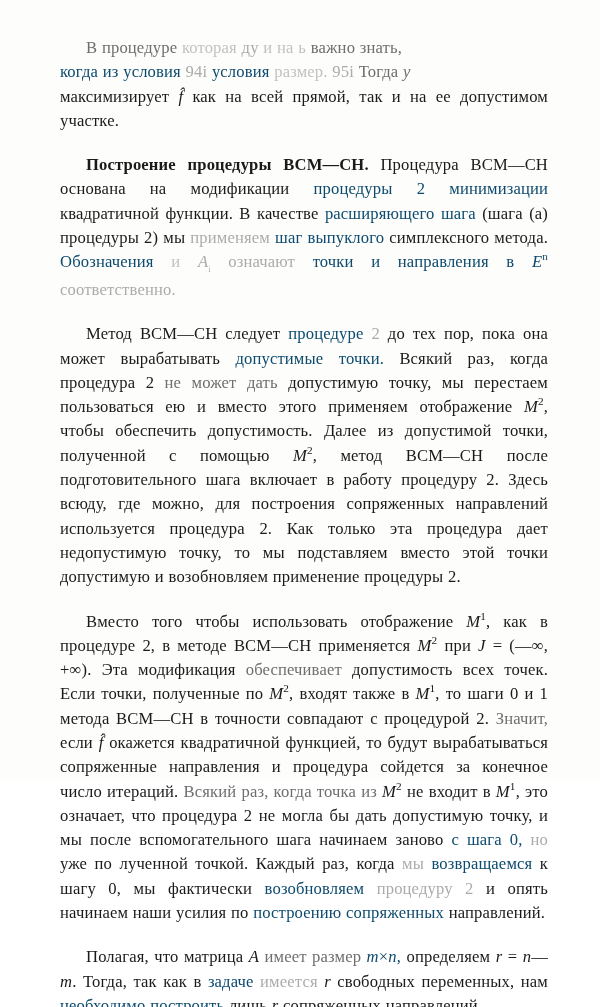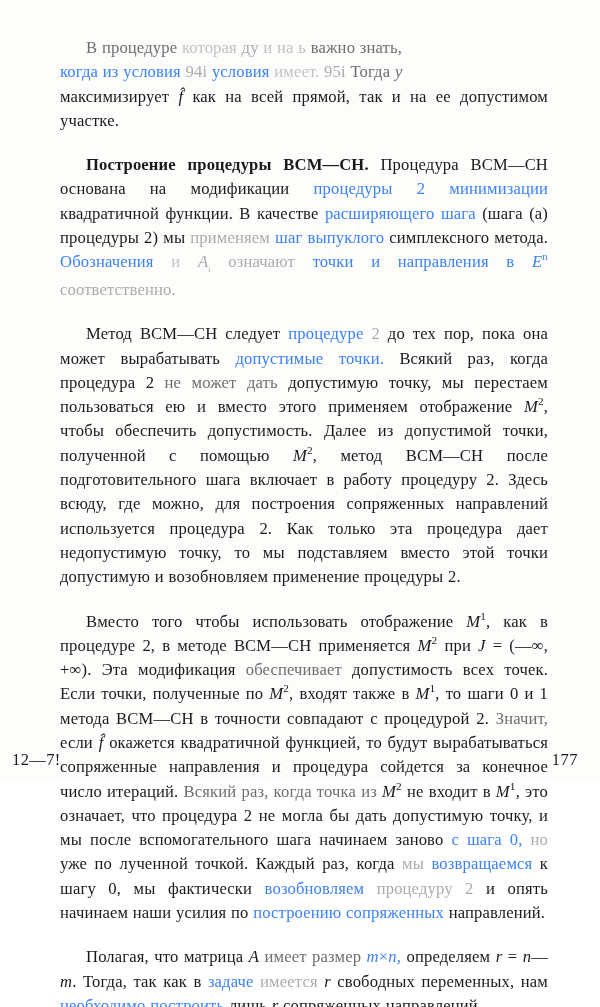--- a/index.html
+++ b/index.html
@@ -37,21 +37,21 @@
   .para.spaced {
     margin-top: 20px;
   }
   .bold {
     font-weight: bold;
   }
   .ital {
     font-style: italic;
   }
   .faded-1 { color: #6e6e6e; }
-  .faded-2 { color: #3b82f6; }
+  .faded-2 { color: #0c4a6e; }
   .faded-3 { color: #ababab; }
   .faded-4 { color: #c2c2c2; }
   sup {
     font-size: 0.68em;
     vertical-align: super;
     line-height: 0;
   }
   .footer {
     position: absolute;
     left: 12px;
@@ -74,21 +74,21 @@
 </style>
 </head>
 <body>
 
 <div class="page">
 
   <div class="textblock">
 
     <p class="para">
       <span class="faded-1">В процедуре</span> <span class="faded-4">которая</span> <span class="faded-3">ду</span> <span class="faded-4">и</span> <span class="faded-4">на</span> <span class="faded-4">ь</span> <span class="faded-1">важно знать,</span><br>
-      <span class="faded-2">когда из условия</span> <span class="faded-3">94і</span> <span class="faded-2">условия</span> <span class="faded-4">имеет.</span> <span class="faded-3">95і</span> <span class="faded-1">Тогда <span class="ital">y</span></span><br>
+      <span class="faded-2">когда из условия</span> <span class="faded-3">94і</span> <span class="faded-2">условия</span> <span class="faded-4">размер.</span> <span class="faded-3">95і</span> <span class="faded-1">Тогда <span class="ital">y</span></span><br>
       максимизирует <span class="ital">f̂</span> как на всей прямой, так и на ее допустимом участке.
     </p>
 
     <p class="para spaced">
       <span class="bold">Построение процедуры ВСМ—СН.</span> Процедура ВСМ—СН основана на модификации <span class="faded-2">процедуры 2 минимизации</span> квадратичной функции. В качестве <span class="faded-2">расширяющего шага</span> (шага (а) процедуры 2) мы <span class="faded-3">применяем</span> <span class="faded-2">шаг выпуклого</span> симплексного метода. <span class="faded-2">Обозначения</span> <span class="faded-4">и</span> <span class="faded-3"><span class="ital">A</span><sub>ᵢ</sub> означают</span> <span class="faded-2">точки и направления в <span class="ital">E</span><sup>n</sup></span> <span class="faded-3">соответственно.</span>
     </p>
 
     <p class="para spaced">
       Метод ВСМ—СН следует <span class="faded-2">процедуре</span> <span class="faded-3">2</span> до тех пор, пока она может вырабатывать <span class="faded-2">допустимые точки.</span> Всякий раз, когда процедура 2 <span class="faded-1">не может дать</span> допустимую точку, мы перестаем пользоваться ею и вместо этого применяем отображение <span class="ital">M</span><sup>2</sup>, чтобы обеспечить допустимость. Далее из допустимой точки, полученной с помощью <span class="ital">M</span><sup>2</sup>, метод ВСМ—СН после подготовительного шага включает в работу процедуру 2. Здесь всюду, где можно, для построения сопряженных направлений используется процедура 2. Как только эта процедура дает недопустимую точку, то мы подставляем вместо этой точки допустимую и возобновляем применение процедуры 2.
     </p>
@@ -96,18 +96,14 @@
     <p class="para spaced">
       Вместо того чтобы использовать отображение <span class="ital">M</span><sup>1</sup>, как в процедуре 2, в методе ВСМ—СН применяется <span class="ital">M</span><sup>2</sup> при <span class="ital">J</span> = (—∞, +∞). Эта модификация <span class="faded-1">обеспечивает</span> допустимость всех точек. Если точки, полученные по <span class="ital">M</span><sup>2</sup>, входят также в <span class="ital">M</span><sup>1</sup>, то шаги 0 и 1 метода ВСМ—СН в точности совпадают с процедурой 2. <span class="faded-1">Значит,</span> если <span class="ital">f̂</span> окажется квадратичной функцией, то будут вырабатываться сопряженные направления и процедура сойдется за конечное число итераций. <span class="faded-1">Всякий раз, когда точка из</span> <span class="ital">M</span><sup>2</sup> не входит в <span class="ital">M</span><sup>1</sup>, это означает, что процедура 2 не могла бы дать допустимую точку, и мы после вспомогательного шага начинаем заново <span class="faded-2">с шага 0,</span> <span class="faded-3">но</span> уже по лученной точкой. Каждый раз, когда <span class="faded-3">мы</span> <span class="faded-2">возвращаемся</span> к шагу 0, мы фактически <span class="faded-2">возобновляем</span> <span class="faded-3">процедуру 2</span> и опять начинаем наши усилия по <span class="faded-2">построению сопряженных</span> направлений.
     </p>
 
     <p class="para spaced">
       Полагая, что матрица <span class="ital">A</span> <span class="faded-1">имеет размер</span> <span class="faded-2"><span class="ital">m</span>×<span class="ital">n</span>,</span> определяем <span class="ital">r</span> = <span class="ital">n</span>—<span class="ital">m</span>. Тогда, так как в <span class="faded-2">задаче</span> <span class="faded-3">имеется</span> <span class="ital">r</span> свободных переменных, нам <span class="faded-2">необходимо построить</span> лишь <span class="ital">r</span> сопряженных направлений.
     </p>
 
   </div>
 
-  <div class="footer">
-    <span class="sig">12—7!</span>
-    <span class="pageno">177</span>
-  </div>
 
 </div>
 
 </body></html>

